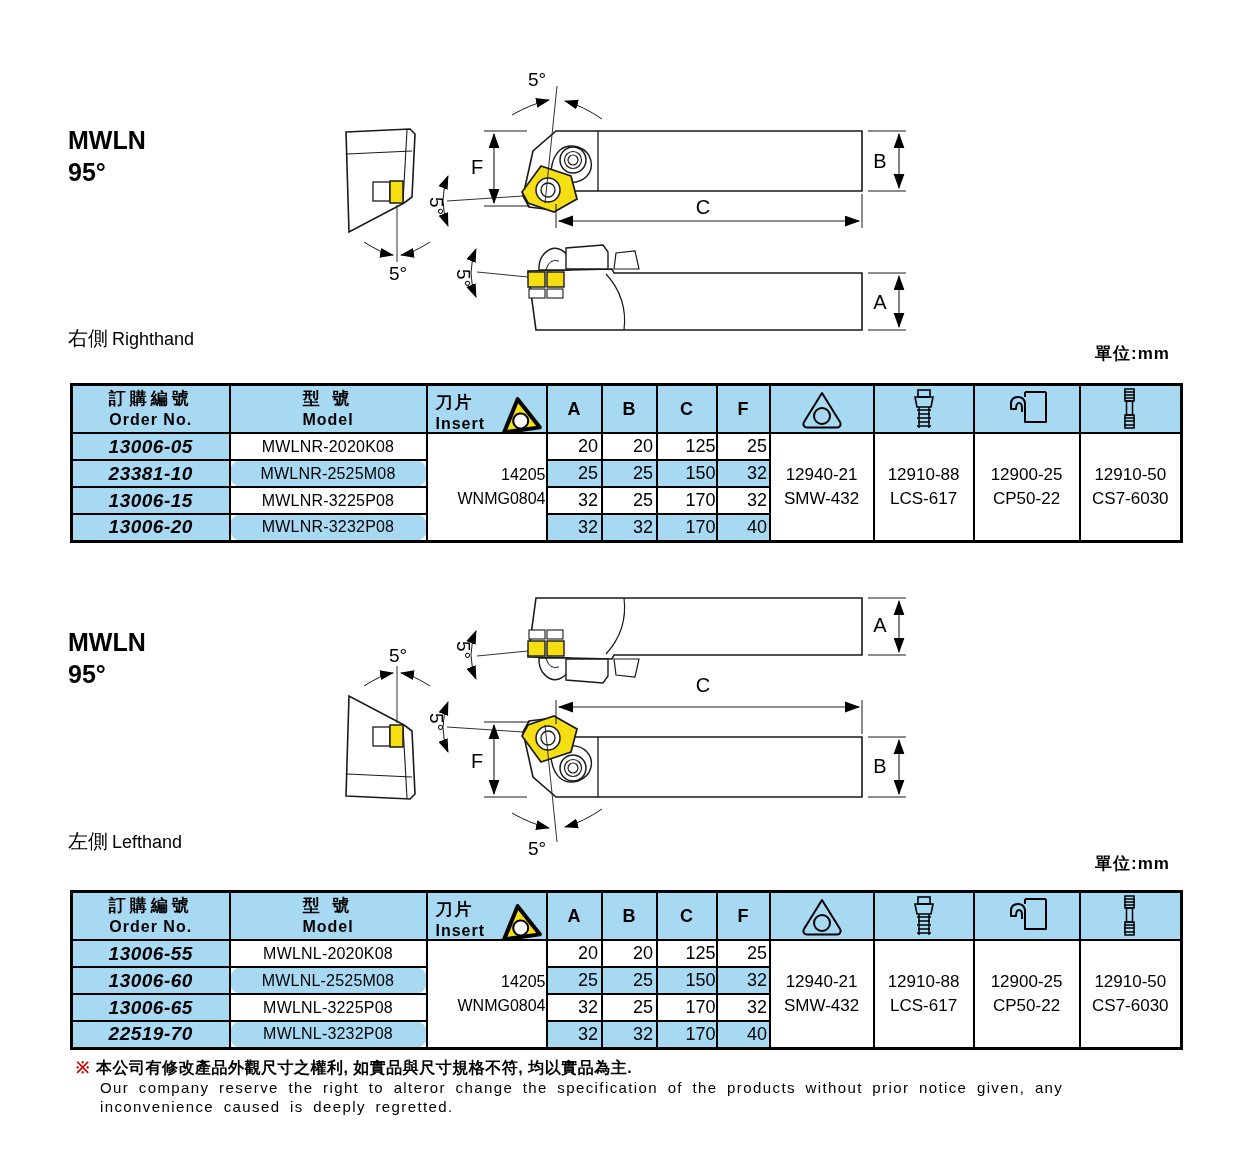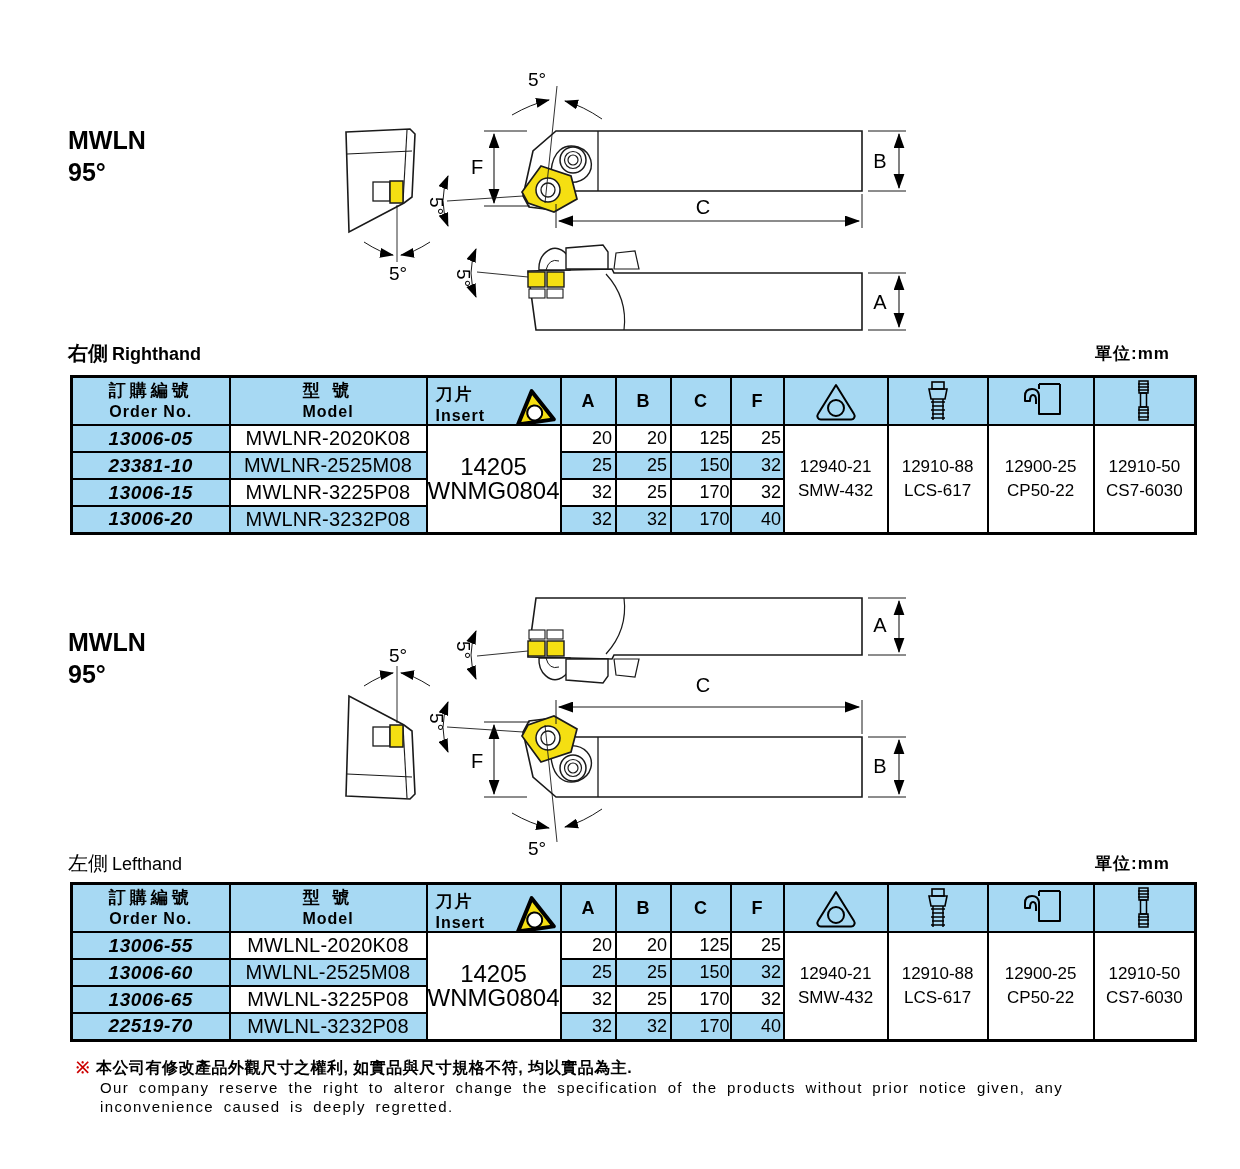--- a/index.html
+++ b/index.html
@@ -6,39 +6,39 @@
   body{
     width:1240px;height:1169px;position:relative;background:#ffffff;
     font-family:"Liberation Sans", sans-serif;color:#000;overflow:hidden;
   }
   
   .series-title{position:absolute;left:68px;font-weight:bold;font-size:25px;line-height:32px;}
   #title1{top:124px;} #title2{top:626px;}
   .side-label{position:absolute;left:68px;white-space:nowrap;}
   .side-label .zh{font-size:20px;}
   .side-label .en{font-size:18px;margin-left:4px;}
-  #side1{top:340px;font-weight:bold;} #side2{top:850px;}
+  #side1{top:325px;} #side2{top:828px;}
   .unit-label{position:absolute;left:930px;width:240px;text-align:right;font-size:17px;font-weight:bold;letter-spacing:1px;}
   #unit1{top:342px;} #unit2{top:852px;}
 
   
   .spec-table{position:absolute;left:70px;border-collapse:collapse;table-layout:fixed;
-    border:3px solid #000;background:#fff;}
+    border:3px solid #000;background:#fff;margin-top:8px;}
   #table1{top:375px;} #table2{top:882px;}
   .spec-table th,.spec-table td{border:2px solid #000;padding:0;text-align:center;vertical-align:middle;overflow:hidden;}
   .spec-table th{background:#a7d9f3;height:46px;}
   .spec-table tr.drow{height:27px;}
   .h-zh{font-size:17px;font-weight:bold;letter-spacing:4px;line-height:22px;}
   .h-en{font-size:16px;font-weight:bold;letter-spacing:1px;line-height:20px;}
   th.dimh{font-size:18px;font-weight:bold;}
   td.order{background:#a7d9f3;font-size:19px;font-weight:bold;font-style:italic;letter-spacing:0.5px;}
-  td.model{font-size:20px;letter-spacing:0.2px;}
+  td.model{font-size:16px;letter-spacing:0.2px;border-radius:12px;}
   td.dimv{font-size:18px;padding-left:28px;}
   tr.bluerow td.model,tr.bluerow td.dimv{background:#a7d9f3;}
-  td.spanned{background:#fff;font-size:24px;line-height:24px;}
+  td.spanned{background:#fff;font-size:16px;line-height:24px;text-align:right;}
   td.spare{background:#fff;font-size:17px;line-height:24px;}
   .ins-wrap{position:relative;height:36px;text-align:left;padding-left:8px;}
   .ins-wrap .h-zh{letter-spacing:2px;margin-top:1px;}
   .ins-wrap .h-en{letter-spacing:1px;}
   .trigon-badge{position:absolute;right:3px;top:2px;}
   .icon-box{display:flex;align-items:center;justify-content:center;height:46px;}
 
   
   .footer{position:absolute;left:76px;top:1058px;width:1110px;}
   .footer .zh-line{font-size:16px;font-weight:bold;letter-spacing:0.5px;line-height:20px;}

